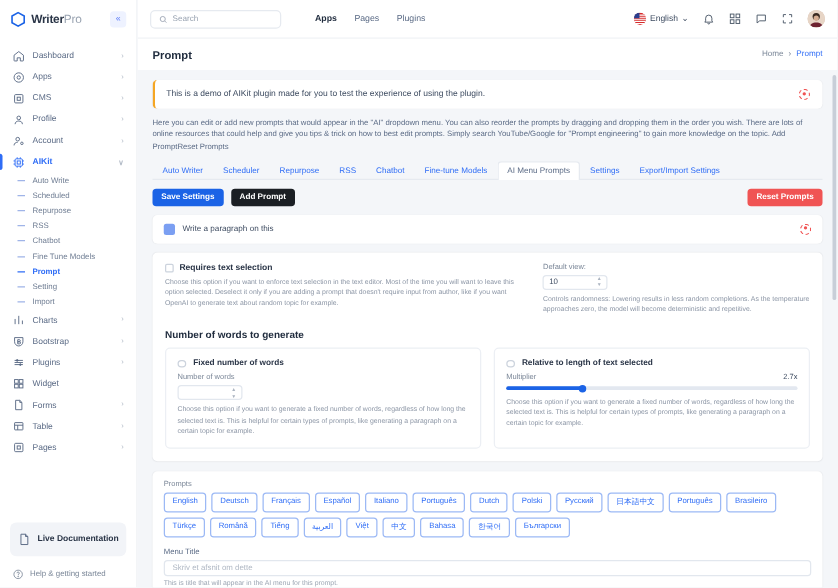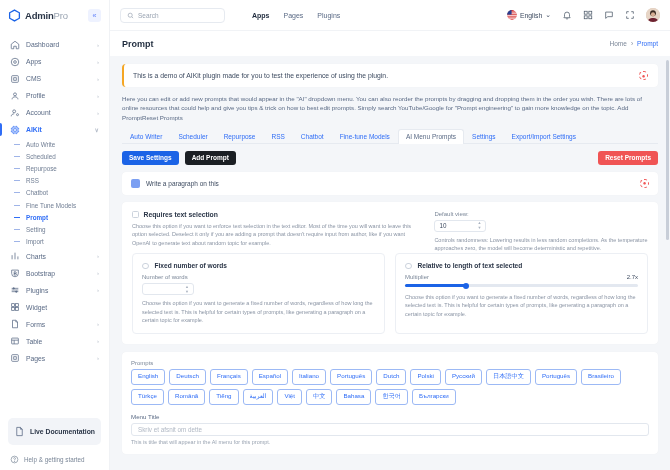--- a/index.html
+++ b/index.html
@@ -195,21 +195,21 @@
 
 <div class="app">
 
   <aside class="sidebar">
     <div class="brand">
       <span class="logo-mark">
         <svg viewBox="0 0 24 24" width="13" height="13">
             <path d="M12 2 21 7v10l-9 5-9-5V7z" fill="none" stroke="#1b63e6" stroke-width="2.4"></path>
           </svg>
       </span>
-      <span class="brand-text"><span>Admin</span><span class="pro">Pro</span></span>
+      <span class="brand-text"><span>Writer</span><span class="pro">Pro</span></span>
       <span class="collapse-btn">«</span>
     </div>
 
     <nav class="nav">
       <div class="nav-item">
         <span class="ico">
             <svg viewBox="0 0 24 24" width="10" height="10" fill="none" stroke="#5a6a85" stroke-width="1.8">
               <path d="M3 10l9-7 9 7v10a1 1 0 0 1-1 1h-5v-6H9v6H4a1 1 0 0 1-1-1z"></path>
             </svg>
           </span>
@@ -508,20 +508,21 @@
               <span>10</span>
               <span class="spin">
                   <span>▲</span>
                   <span>▼</span>
                 </span>
             </div>
             <div class="help-txt">Controls randomness: Lowering results in less random completions. As the temperature approaches zero, the model will become deterministic and repetitive.</div>
           </div>
         </div>
 
+        <div class="sect-title">Number of words to generate</div>
 
         <div class="opt-grid">
           <div class="opt">
             <div class="opt-head">
               <span class="radio"></span>
               <span class="opt-title">Fixed number of words</span>
             </div>
             <div class="lbl-sm">Number of words</div>
             <div class="numinput">
               <span></span>

